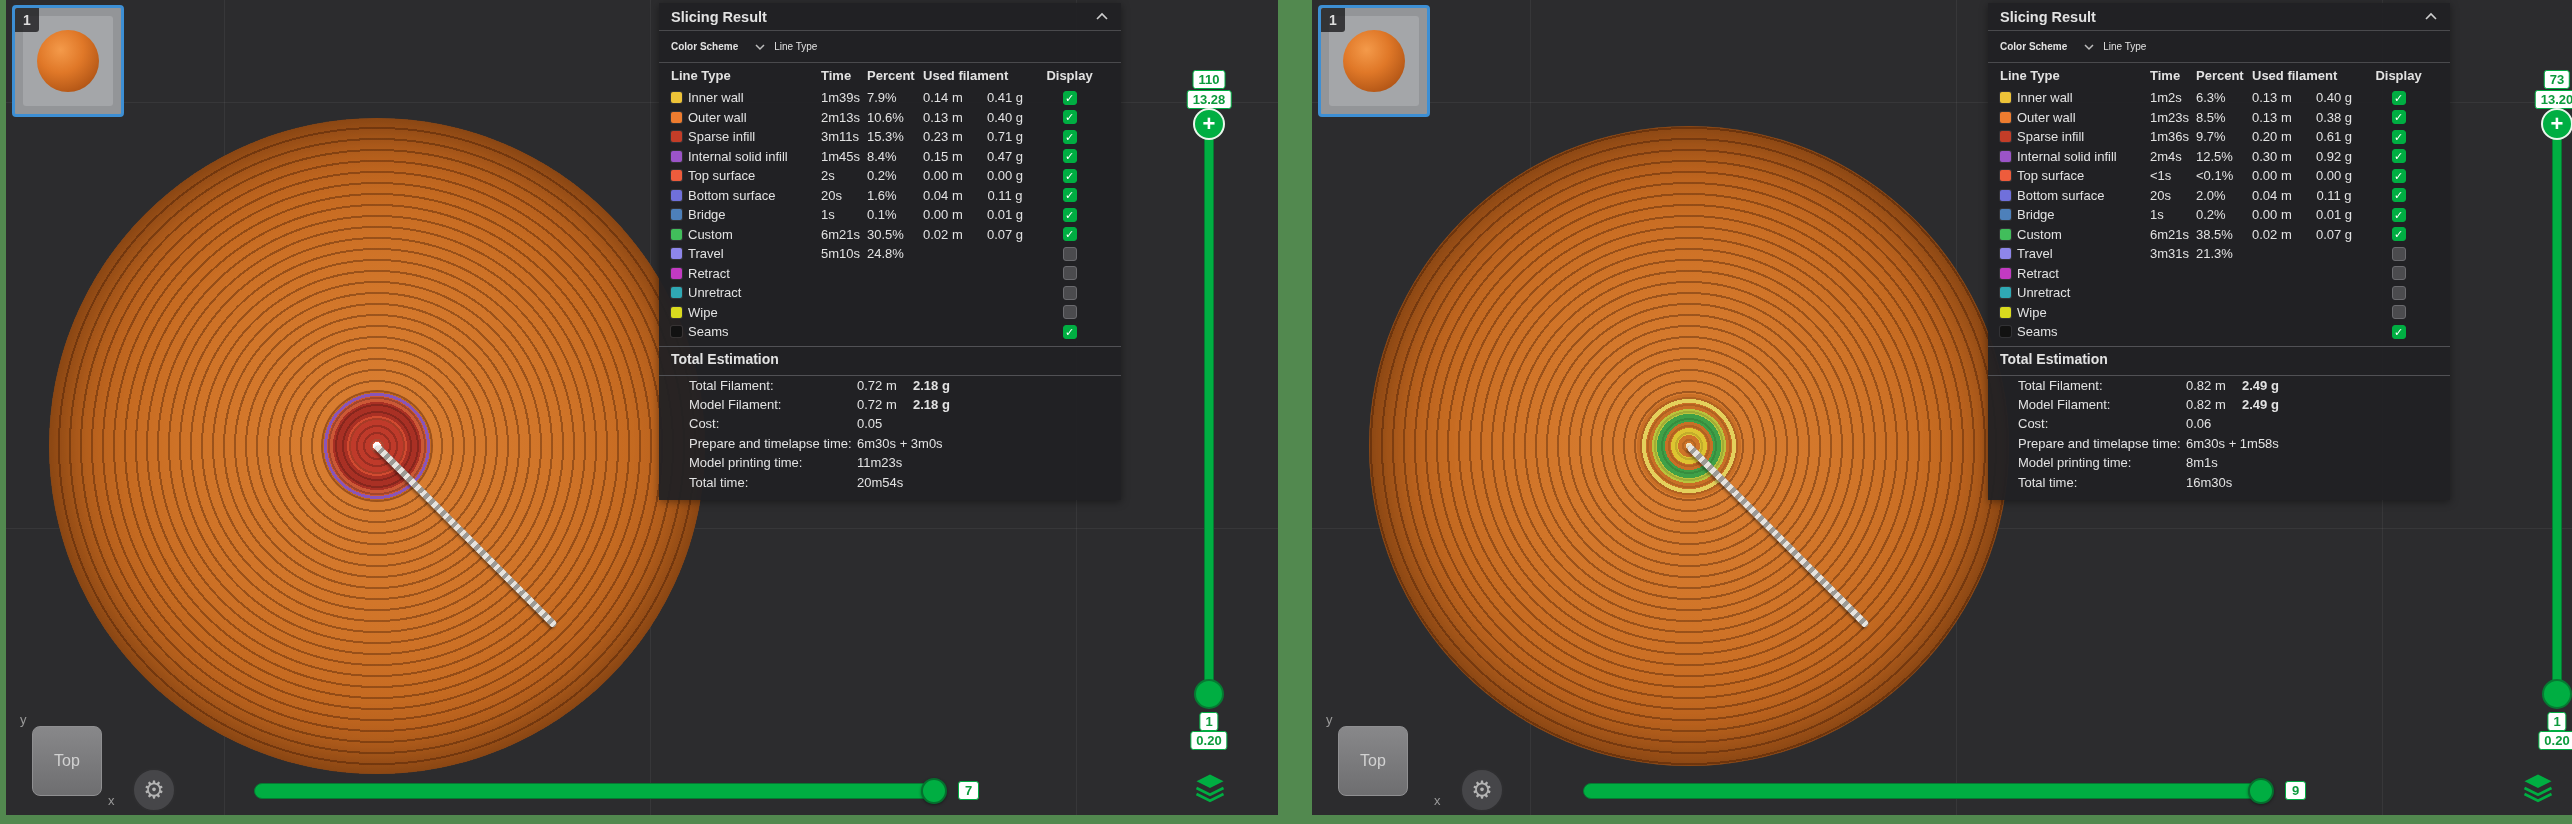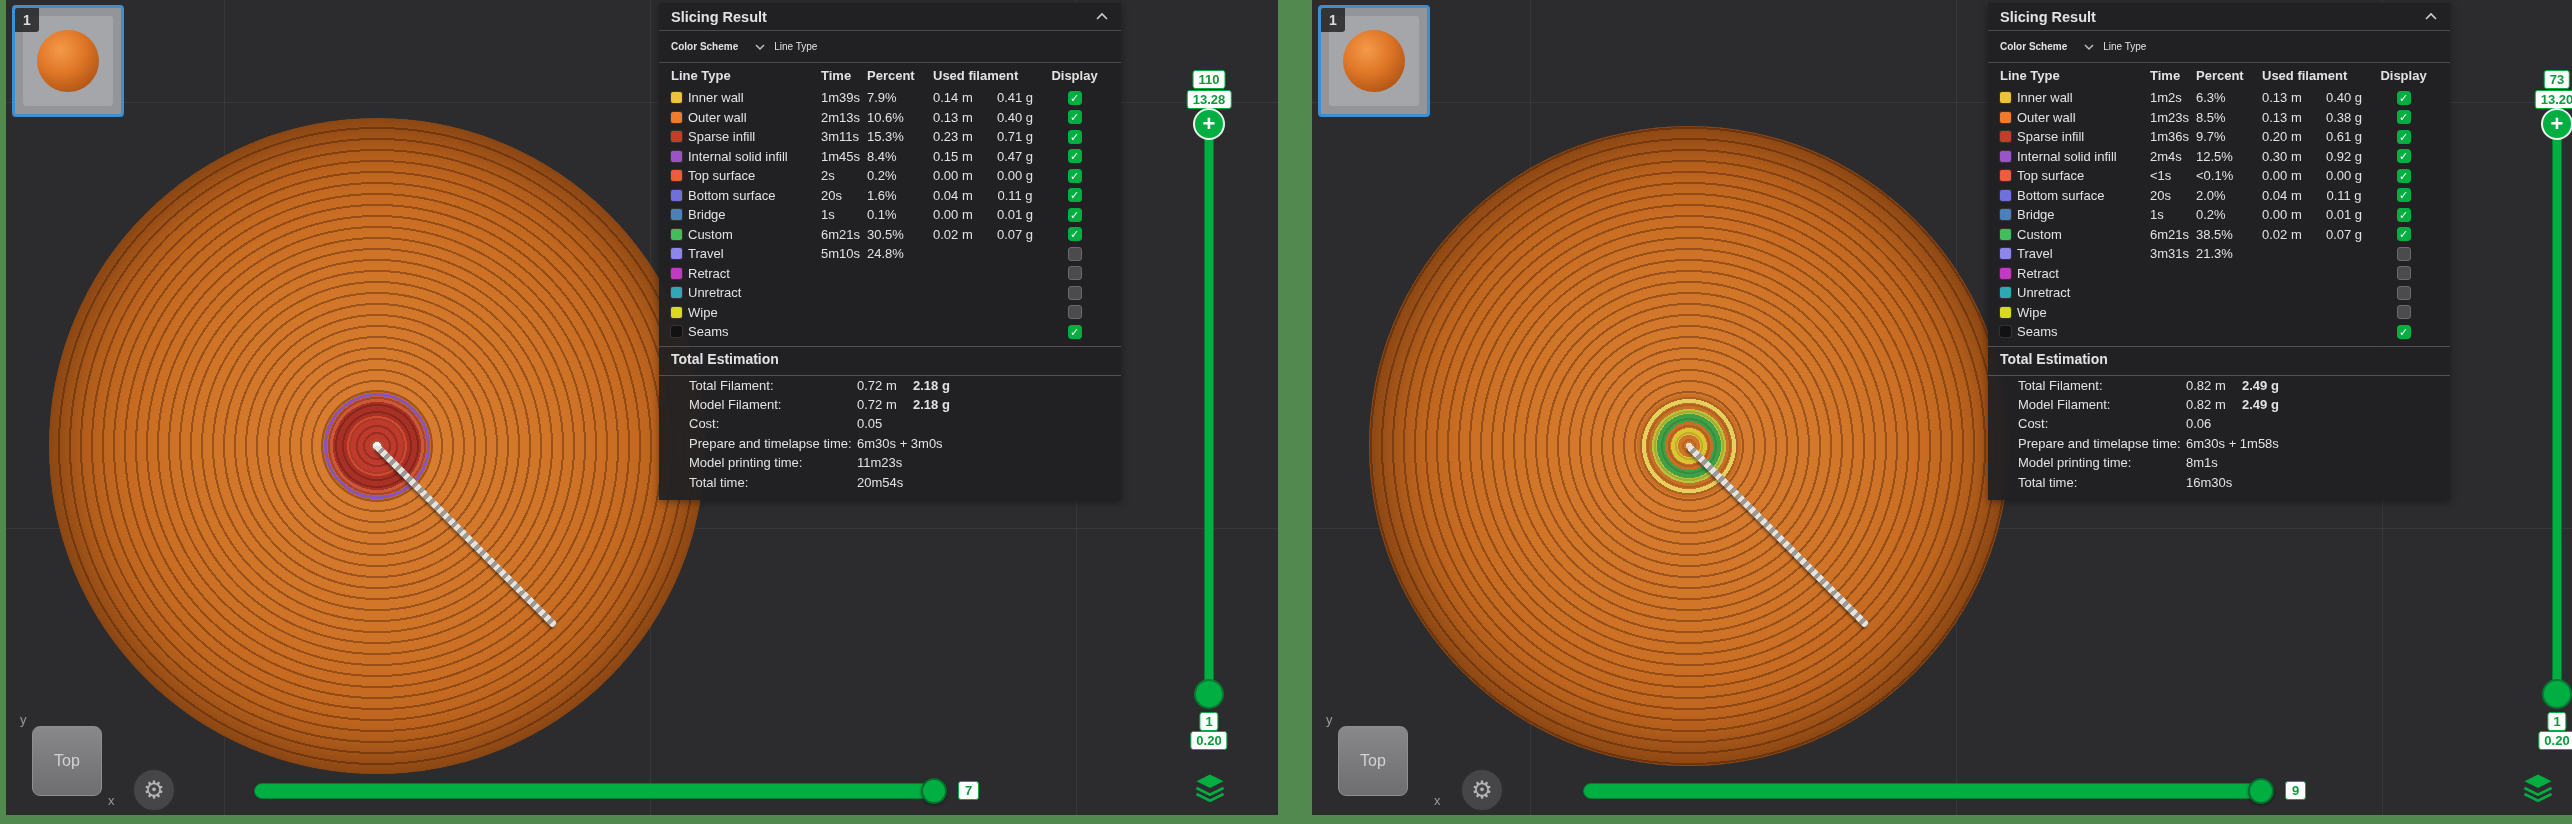--- a/index.html
+++ b/index.html
@@ -88,21 +88,21 @@
   }
   .p-scheme{
     height:31px;display:flex;align-items:center;
     padding:0 12px;border-bottom:1px solid #4a4a4d;font-size:10px;
   }
   .p-scheme .b{font-weight:bold;margin-right:16px;}
   .p-scheme svg{margin-right:8px;}
   .p-cols{display:flex;align-items:center;height:25px;padding:0 12px;font-size:13px;font-weight:bold;}
   .c-name{width:150px;display:flex;align-items:center;gap:6px;}
   .c-time{width:46px;}
-  .c-pct{width:66px;}
+  .c-pct{width:56px;}
   .c-fm{width:57px;}
   .c-fg{width:50px;text-align:center;}
   .c-filhead{width:107px;}
   .c-disp{flex:1;display:flex;justify-content:center;}
   .lt-row{display:flex;align-items:center;height:19.5px;padding:0 12px;font-size:13px;}
   .sw{display:inline-block;width:11px;height:11px;border-radius:2px;flex:0 0 11px;box-shadow:0 0 0 1px rgba(255,255,255,0.08);}
   .cb{
     width:14px;height:14px;border-radius:3px;background:#4b4b4e;border:1px solid #6a6a6e;
     box-sizing:border-box;font-size:11px;line-height:12px;text-align:center;color:#fff;
   }

